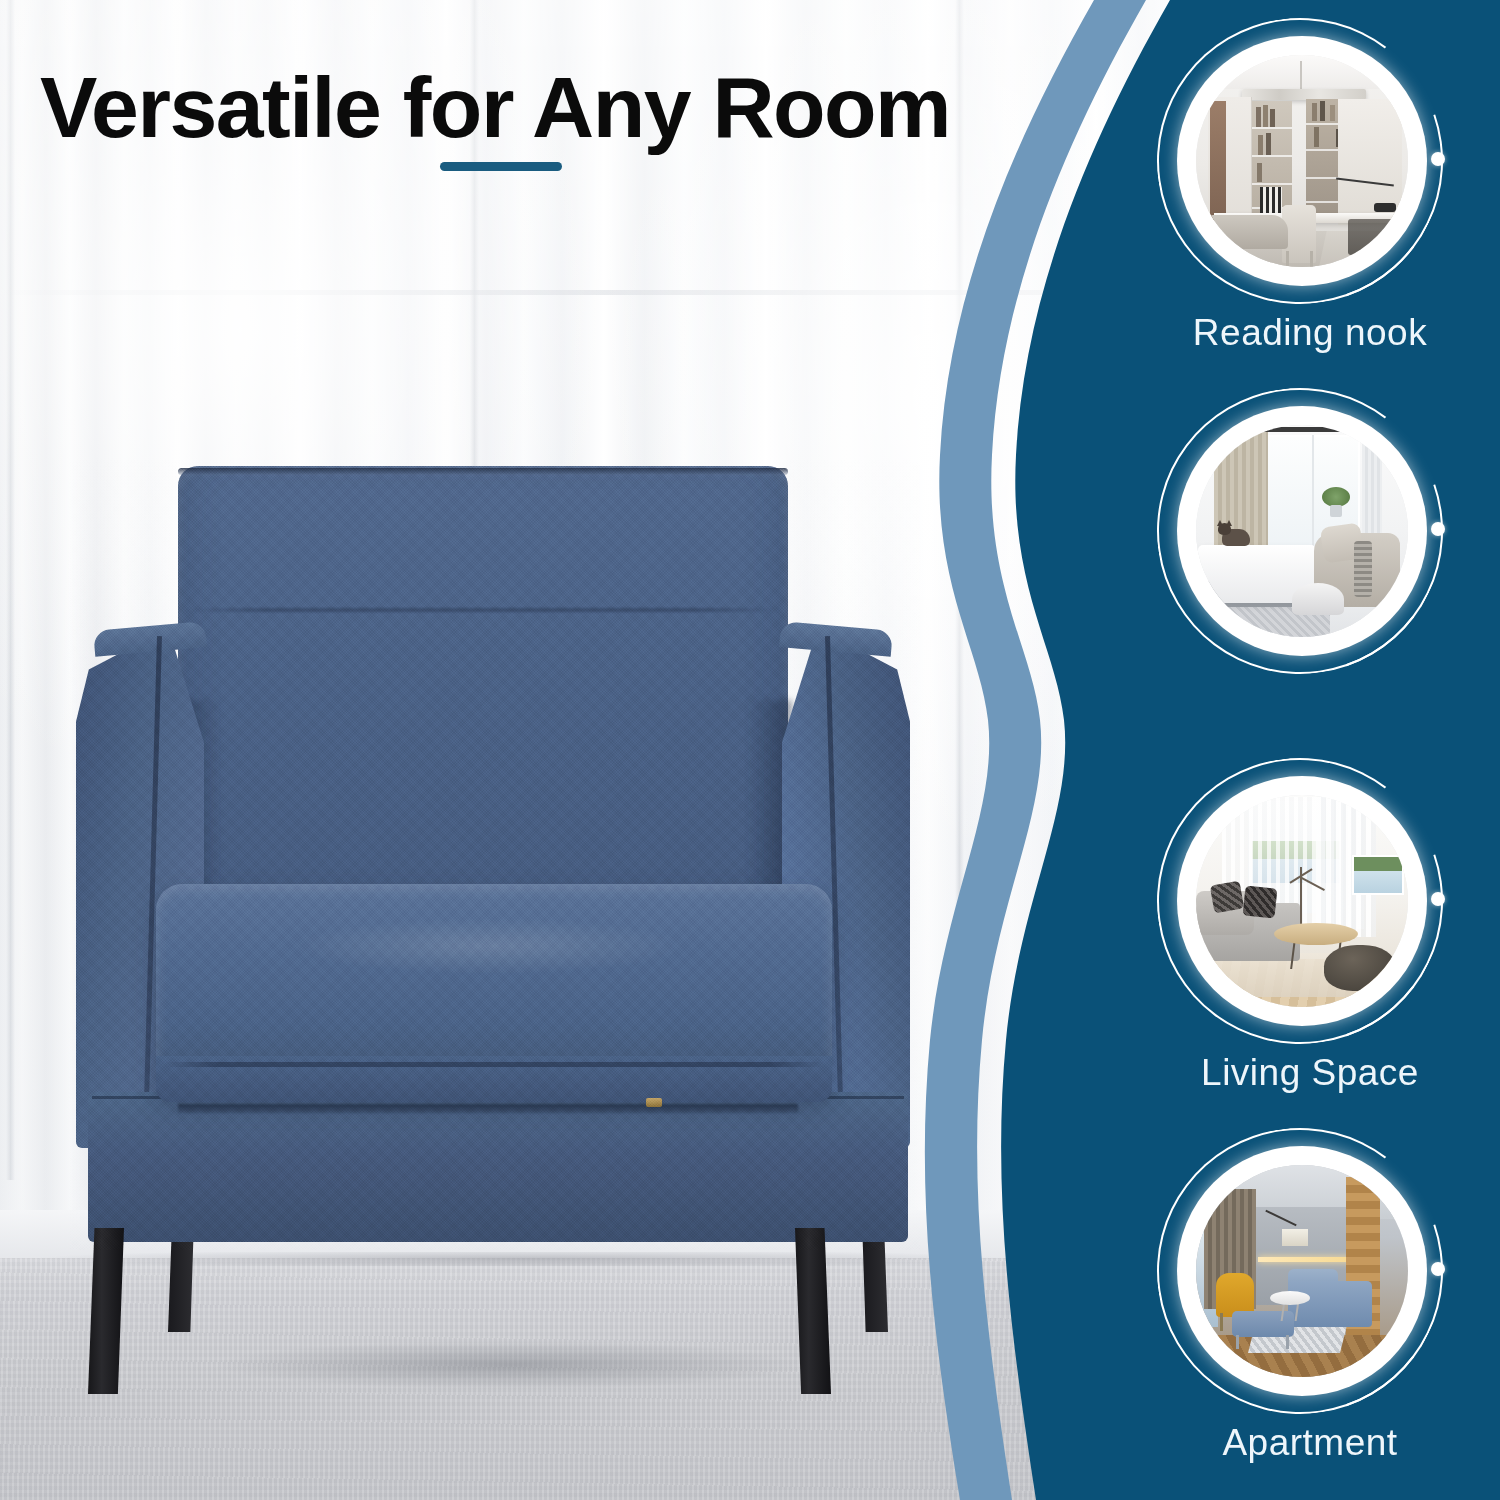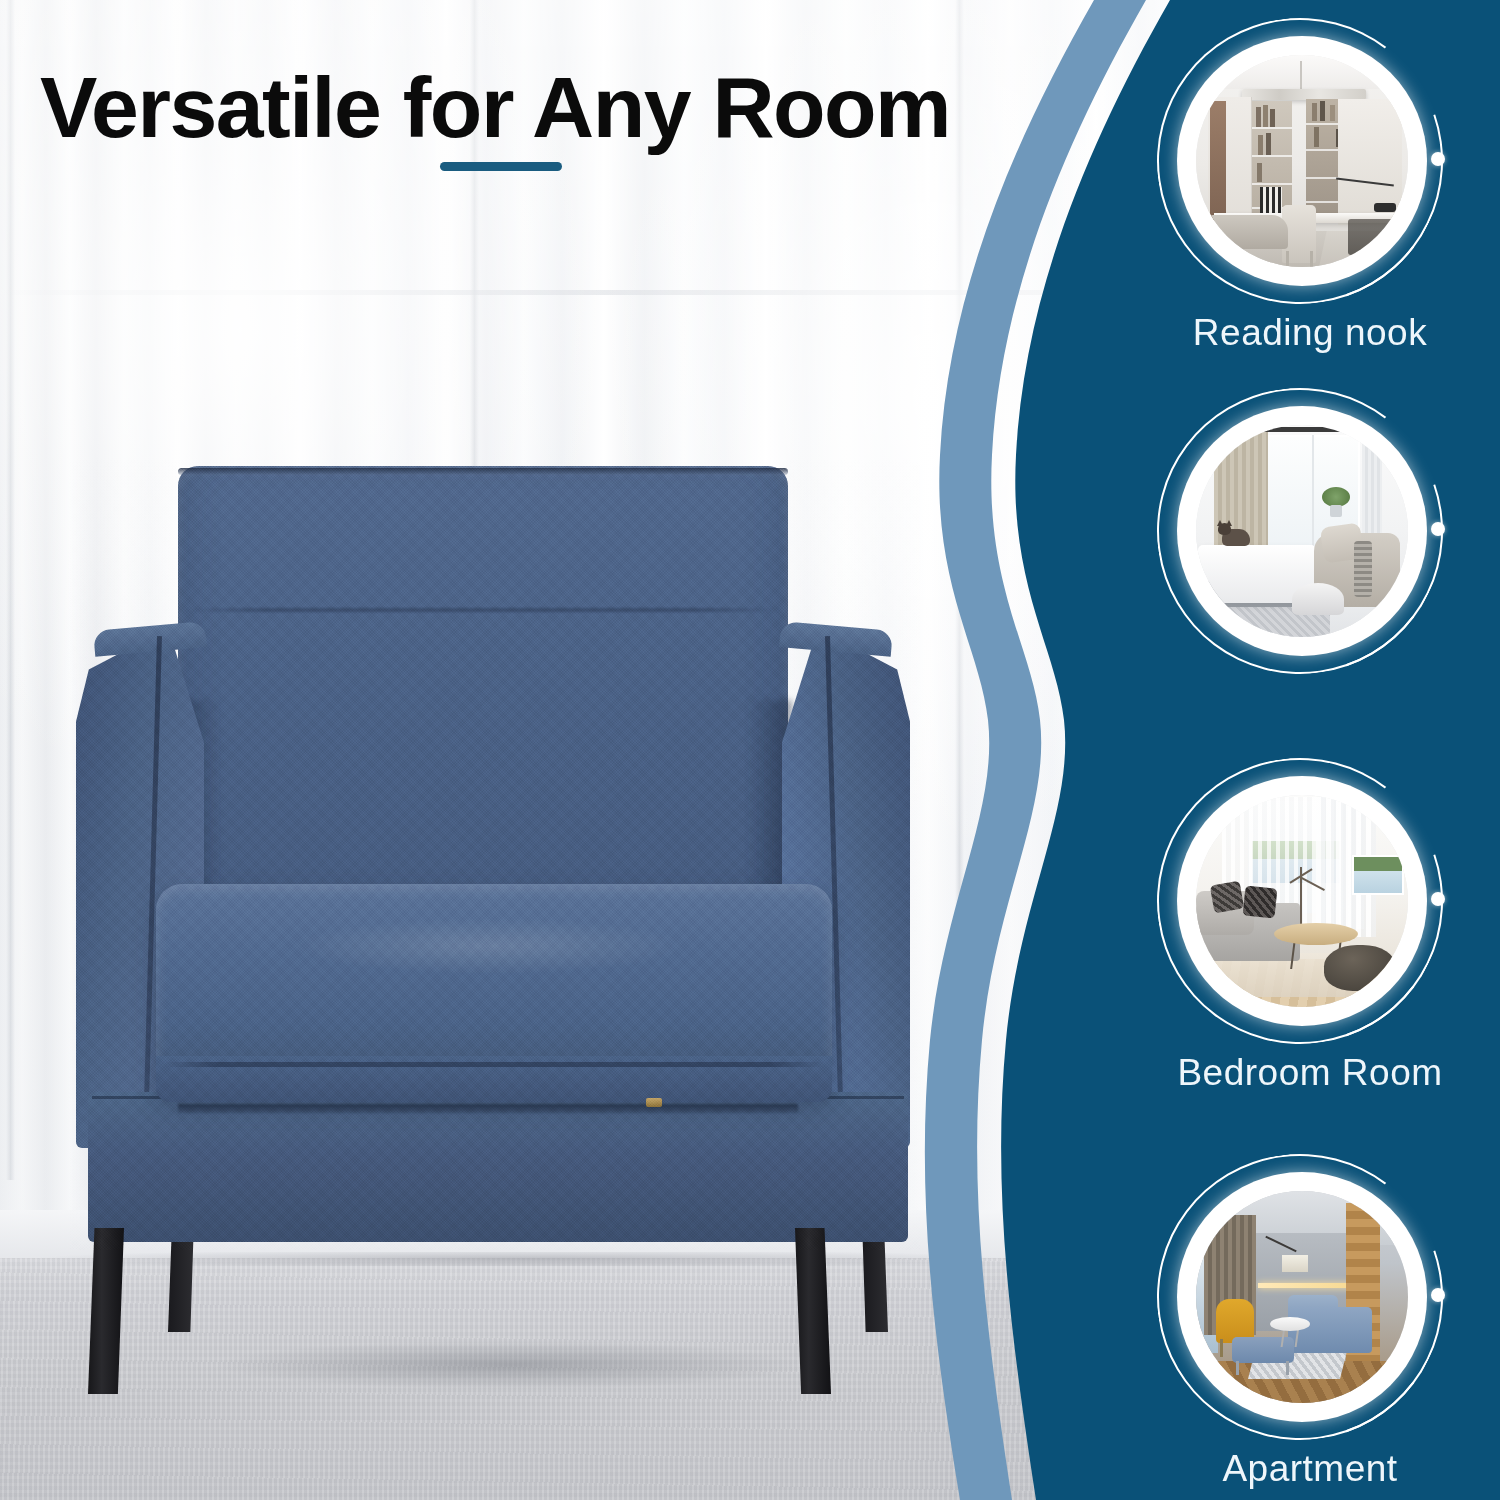--- a/index.html
+++ b/index.html
@@ -239,21 +239,21 @@
     pointer-events:none;
   }
   .panel-wrap svg { display:block; }
 
   
   .cards { position:absolute; left:0; top:0; width:1500px; height:1500px; }
   .card { position:absolute; width:330px; }
   .card-c1 { left:1145px; top:18px; }
   .card-c2 { left:1145px; top:388px; }
   .card-c3 { left:1145px; top:758px; }
-  .card-c4 { left:1145px; top:1154px; }
+  .card-c4 { left:1145px; top:1128px; }
 
   .ring-stack { position:relative; width:330px; height:290px; }
 
   
   .outer-ring {
     position:absolute; left:12px; top:0px; width:286px; height:286px;
     border-radius:50%;
     border:2.5px solid #ffffff;
     border-right-color:transparent;
     transform:rotate(-8deg);
@@ -636,21 +636,21 @@
               <div class="branch3"></div>
                 <div class="br3a"></div>
                 <div class="br3b"></div>
               <div class="tbl3l"></div>
               <div class="tbl3"></div>
               <div class="bag3"></div>
             </div>
           </div>
         </div>
       </div>
-      <div class="card-label">Bedroom Room</div>
+      <div class="card-label">Living Space</div>
     </div>
 
     <div class="card card-c4">
       <div class="ring-stack">
         <div class="outer-ring"></div>
         <div class="outer-ring2"></div>
         <div class="ring-dot"></div>
         <div class="photo-ring">
           <div class="photo-disc">
             <div class="sc s4">

